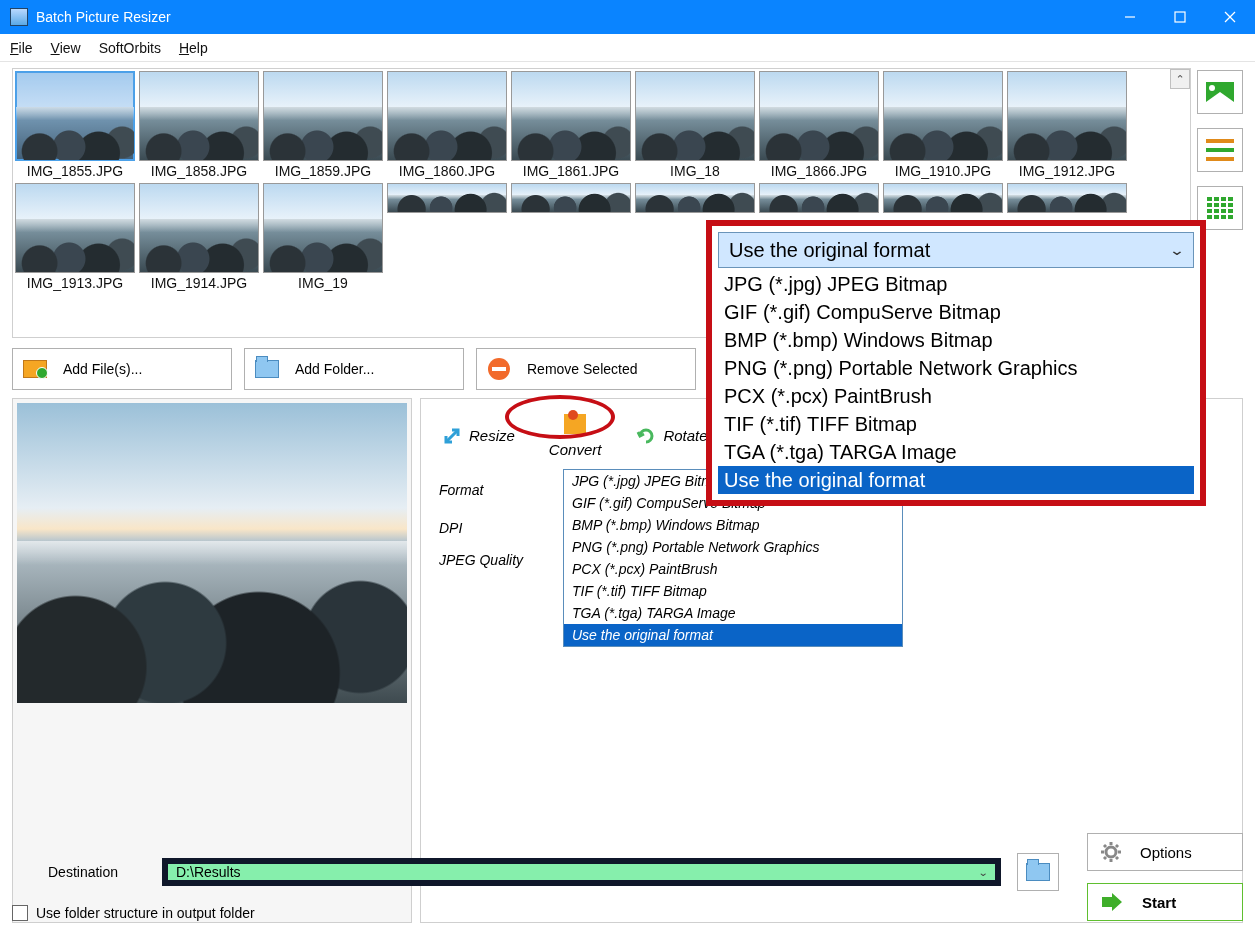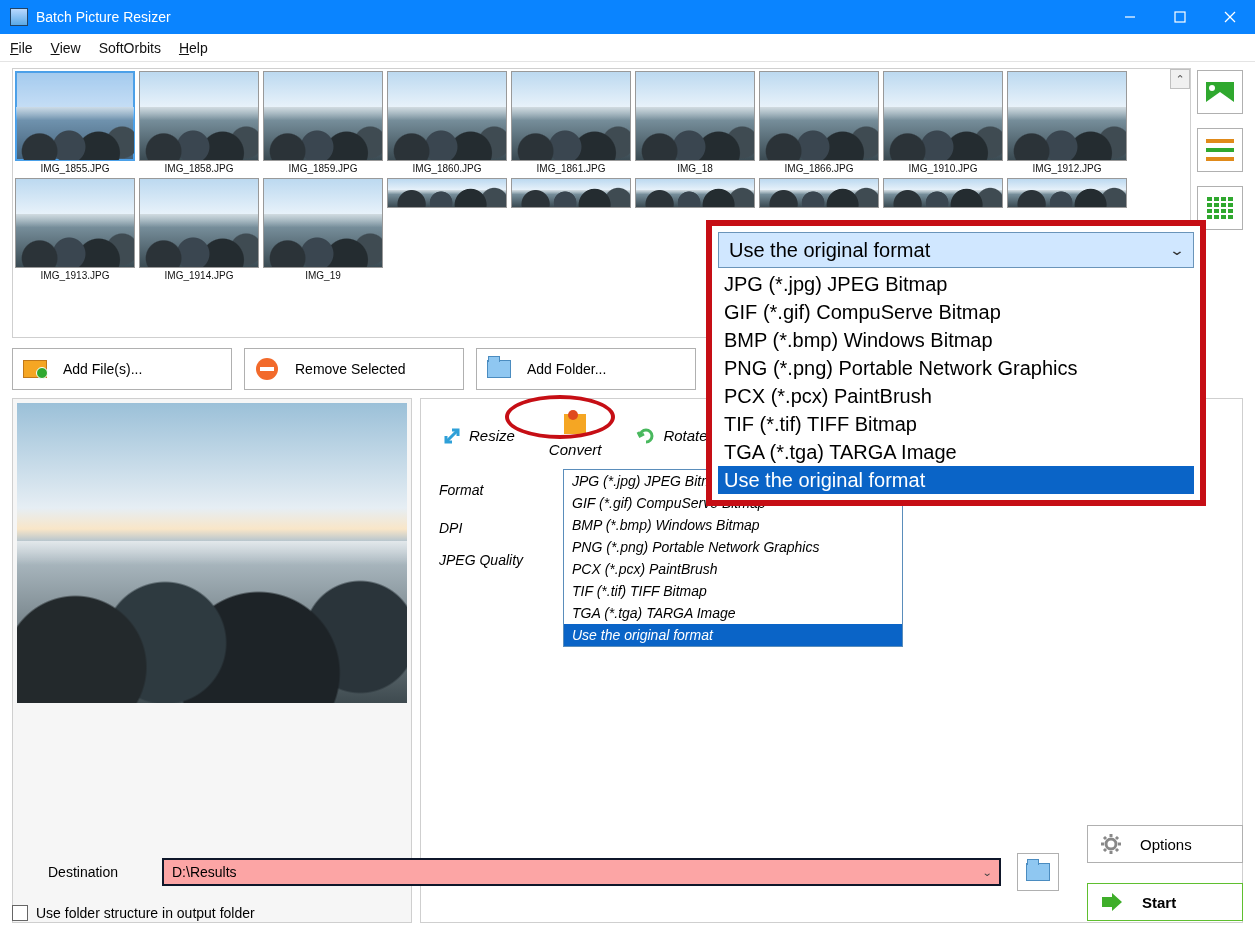--- a/index.html
+++ b/index.html
@@ -37,21 +37,21 @@
   .thumb.sky-rocks::after{content:"";position:absolute;inset:0;
      background:
        radial-gradient(circle at 20% 90%, #2b3338 14%, transparent 15%),
        radial-gradient(circle at 45% 85%, #3a4650 16%, transparent 17%),
        radial-gradient(circle at 70% 92%, #242c30 18%, transparent 19%),
        radial-gradient(circle at 90% 80%, #3f4b52 12%, transparent 13%),
        linear-gradient(to bottom,rgba(255,255,255,0) 40%,rgba(255,255,255,.6) 40%,rgba(255,255,255,0) 55%);
   }
   .thumb.sel{outline:2px solid #4aa0e8;outline-offset:-2px;}
   .thumb.sel::before{content:"";position:absolute;inset:0;background:rgba(90,160,230,.25);}
-  .thumblabel{font-size:10px;color:#111;text-align:center;white-space:nowrap;overflow:hidden;text-overflow:ellipsis;width:100%;}
+  .thumblabel{font-size:14px;color:#111;text-align:center;white-space:nowrap;overflow:hidden;text-overflow:ellipsis;width:100%;}
   .scroll-up-btn{position:absolute;top:0;right:0;width:20px;height:20px;border:1px solid #c0c0c0;background:#f0f0f0;display:flex;align-items:center;justify-content:center;font-size:11px;color:#555;}
   .side-tools{width:46px;display:flex;flex-direction:column;gap:14px;align-items:center;padding-top:2px;}
   .side-btn{width:46px;height:44px;border:1px solid var(--btn-border);display:flex;align-items:center;justify-content:center;background:#fff;}
   .icon-image{width:28px;height:20px;background:var(--green);position:relative;}
   .icon-image::before{content:"";position:absolute;left:3px;top:3px;width:6px;height:6px;border-radius:50%;background:#fff;}
   .icon-image::after{content:"";position:absolute;left:0;bottom:0;border-left:14px solid transparent;border-right:14px solid transparent;border-bottom:10px solid #fff;}
   .icon-list{width:28px;height:22px;display:flex;flex-direction:column;justify-content:space-between;}
   .icon-list b{display:block;height:4px;background:#e08a1a;}
   .icon-list b:nth-child(2){background:var(--green);}
   .icon-list b:nth-child(3){background:#e08a1a;}
@@ -98,28 +98,28 @@
   .big-combo .chev{font-size:14px;color:#333;transform:scaleX(1.4);}
   .big-list{margin-top:2px;}
   .big-list .opt{font-size:20px;line-height:28px;padding:0 6px;white-space:nowrap;}
   .big-list .opt.sel{background:var(--sel-blue);color:#fff;}
   
   .red-ellipse{position:absolute;border:4px solid var(--red-annot);border-radius:50%/50%;pointer-events:none;z-index:12;}
   
   .bottom{position:absolute;left:12px;right:12px;bottom:6px;}
   .destrow{display:flex;align-items:center;gap:16px;margin-bottom:14px;}
   .destlabel{font-size:14px;padding-left:36px;width:134px;}
-  .destinput{flex:1;height:28px;border:2px solid #0f172a;background:#fca5a5;padding:0 8px;font-size:14px;display:flex;align-items:center;justify-content:space-between;}
+  .destinput{flex:1;height:28px;border:6px solid #0f172a;background:#86efac;padding:0 8px;font-size:14px;display:flex;align-items:center;justify-content:space-between;}
   .destinput .chev{font-size:10px;color:#444;transform:scaleX(1.3);}
   .browsebtn{width:42px;height:38px;border:1px solid var(--btn-border);display:flex;align-items:center;justify-content:center;}
   .rb{width:156px;height:38px;border:1px solid var(--btn-border);display:flex;align-items:center;gap:18px;padding:0 12px;font-size:15px;}
   .rb.start{border-color:var(--start-green);}
   .checkbox-row{display:flex;align-items:flex-end;gap:8px;font-size:14px;}
   .checkbox-row .cb{width:16px;height:16px;border:1px solid #666;background:#fff;}
-  .rightcol{position:absolute;right:0;bottom:0;display:flex;flex-direction:column;gap:20px;}
+  .rightcol{position:absolute;right:0;bottom:0;display:flex;flex-direction:column;gap:12px;}
   
   .resize-ic svg{stroke:#2fa0d8;stroke-width:3;fill:none;}
   .rotate-ic svg{stroke:#49b85e;stroke-width:3;fill:none;}
   .convert-ic{width:24px;height:20px;background:#f5a623;position:relative;}
   .convert-ic::before{content:"";position:absolute;top:-4px;left:4px;width:10px;height:10px;border-radius:50%;background:#e04a1f;}
 </style>
 </head>
 <body>
 
 <div class="titlebar">
@@ -260,29 +260,29 @@
 
   <div class="actionsrow">
     <div class="actbtn">
       <span class="ic">
           <span class="ic-addfile"></span>
         </span>
       <span>Add File(s)...</span>
     </div>
     <div class="actbtn">
       <span class="ic">
+          <span class="ic-folder"></span>
+        </span>
+      <span>Add Folder...</span>
+    </div>
+    <div class="actbtn">
+      <span class="ic">
           <span class="ic-remove"></span>
         </span>
       <span>Remove Selected</span>
-    </div>
-    <div class="actbtn">
-      <span class="ic">
-          <span class="ic-folder"></span>
-        </span>
-      <span>Add Folder...</span>
     </div>
   </div>
 
   <div class="midsection">
     <div class="preview-pane">
       <div class="preview-image"></div>
     </div>
     <div class="tabs-pane">
       <div class="tabsrow">
         <div class="tab">

